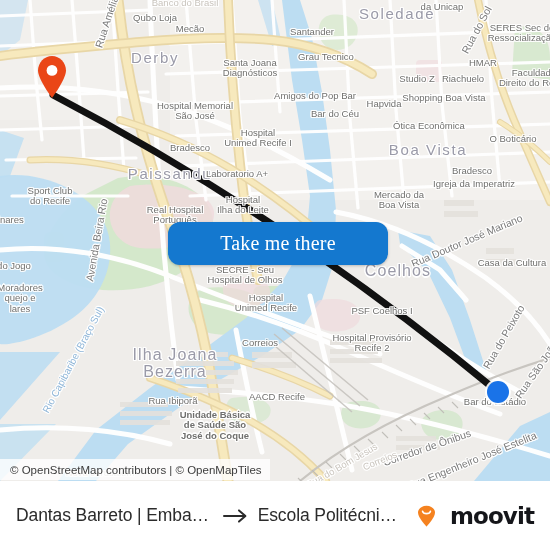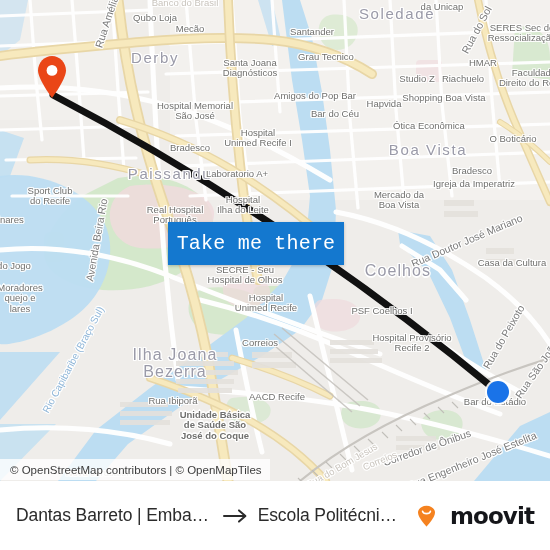--- a/index.html
+++ b/index.html
@@ -74,27 +74,27 @@
     border-radius: 50%;
     background: #1a73e8;
     box-shadow: 0 0 0 2px rgba(255,255,255,.9);
   }
 
   
   #cta-button {
     position: absolute;
     left: 168px;
     top: 222px;
-    width: 176px;
+    width: 220px;
     height: 43px;
     background: #1478cf;
     color: #ffffff;
     border: 0;
-    border-radius: 0;
-    font-family: Liberation Mono, monospace;
+    border-radius: 12px;
+    font-family: Liberation Serif, serif;
     font-size: 20px;
     letter-spacing: .2px;
     cursor: pointer;
     display: flex;
     align-items: center;
     justify-content: center;
     box-shadow: 0 1px 3px rgba(0,0,0,.22);
   }
 
   
@@ -379,21 +379,21 @@
 Hospital de Olhos</div>
         <div class="map-label lbl-hood-sm" style="left: 398px; top: 271px;">Coelhos</div>
         <div class="map-label lbl-poi" style="left: 512px; top: 263px;">Casa da Cultura</div>
         <div class="map-label lbl-poi" style="left: 20px; top: 298px;">Moradores
 quejo e
 lares</div>
         <div class="map-label lbl-poi" style="left: 266px; top: 303px;">Hospital
 Unimed Recife</div>
         <div class="map-label lbl-poi" style="left: 360px; top: 311px; padding-left: 44px;">PSF Coelhos I</div>
         <div class="map-label lbl-street" style="left: 504px; top: 337px; transform: translate(-50%, -50%) rotate(-60deg);">Rua do Peixoto</div>
-        <div class="map-label lbl-poi" style="left: 412px; top: 343px;">Hospital Provisório
+        <div class="map-label lbl-poi" style="left: 372px; top: 343px;">Hospital Provisório
 Recife 2</div>
         <div class="map-label lbl-water" style="left: 74px; top: 360px; transform: translate(-50%, -50%) rotate(-62deg);">Rio Capibaribe (Braço Sul)</div>
         <div class="map-label lbl-hood-sm" style="left: 175px; top: 363px;">Ilha Joana
 Bezerra</div>
         <div class="map-label lbl-poi" style="left: 173px; top: 401px;">Rua Ibiporã</div>
         <div class="map-label lbl-poi" style="left: 260px; top: 343px;">Correios</div>
         <div class="map-label lbl-poi" style="left: 277px; top: 397px;">AACD Recife</div>
         <div class="map-label lbl-poi" style="left: 215px; top: 425px; font-weight: bold;">Unidade Básica
 de Saúde São
 José do Coque</div>

